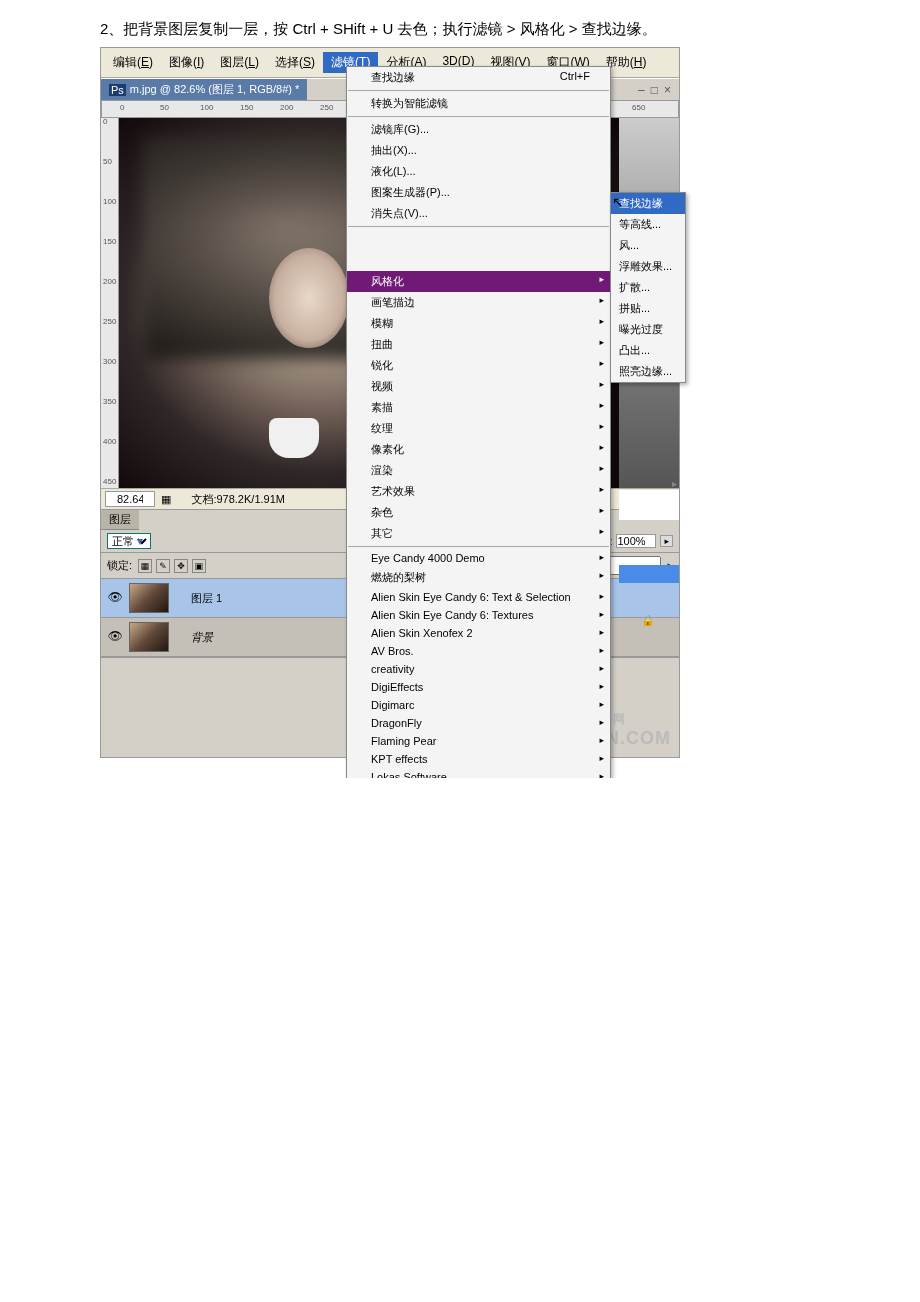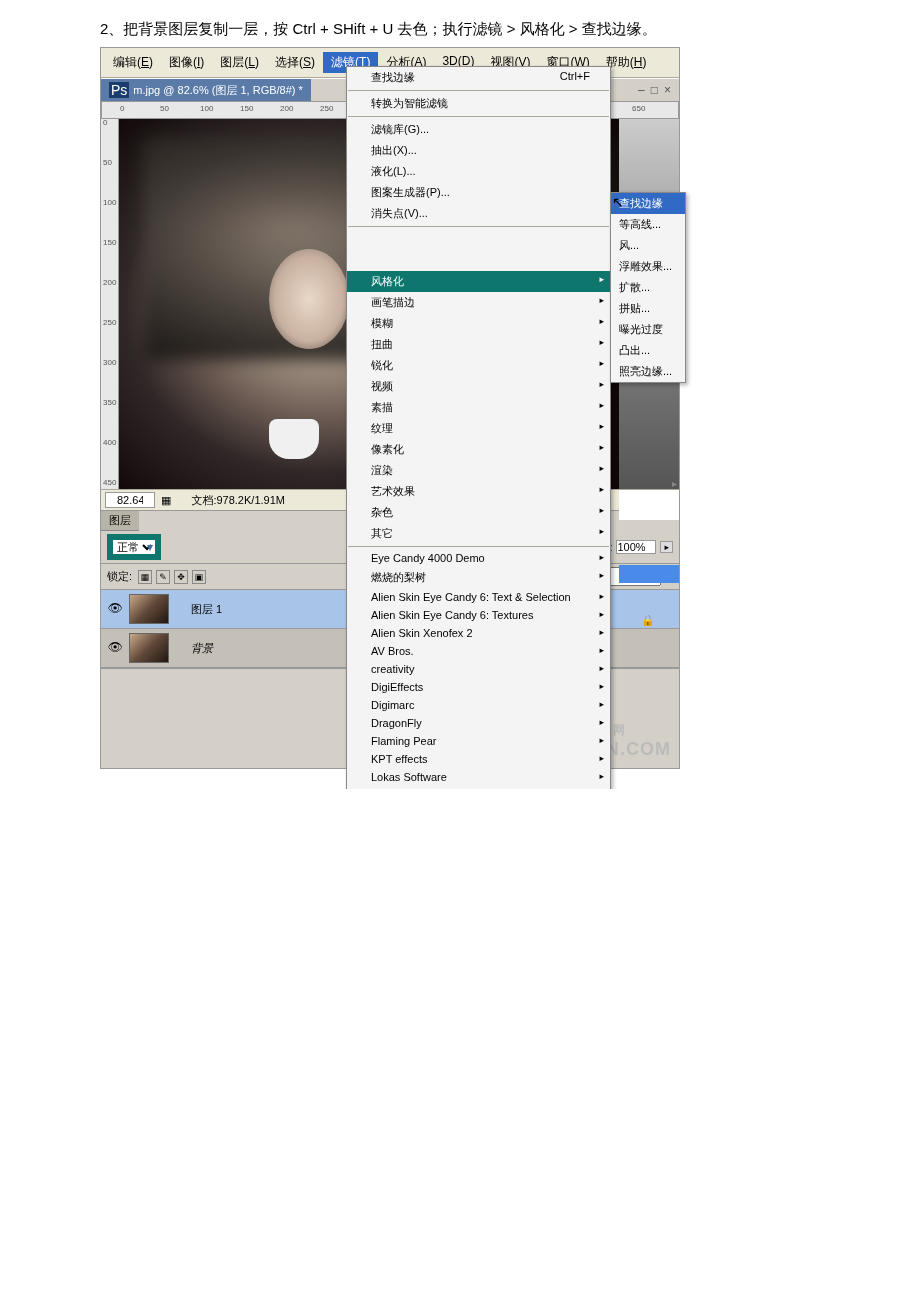--- a/index.html
+++ b/index.html
@@ -5,21 +5,21 @@
     * { margin: 0; padding: 0; box-sizing: border-box; }
     body { font-family: "Microsoft YaHei", Arial, sans-serif; font-size: 12px; background: #fff; width: 920px; }
     .page { padding: 20px 100px; }
     .instruction { font-size: 15px; color: #000; margin-bottom: 8px; }
     .app { background: #d4d0c8; border: 1px solid #999; position: relative; width: 580px; }
     .menubar { display: flex; background: #ece9d8; border-bottom: 1px solid #aca899; padding: 4px 4px; }
     .menubar-item { padding: 2px 8px; cursor: pointer; }
     .menubar-item.active { background: #316ac5; color: #fff; }
     .menubar-item .u { text-decoration: underline; }
     .doc-tab { background: #5a7aa8; color: #fff; padding: 3px 8px; font-size: 11px; display: flex; align-items: center; gap: 4px; }
-    .doc-tab .ps { background: #1a3d6d; color: #fff; padding: 0 2px; font-size: 14px; }
+    .doc-tab .ps { background: #1a3d6d; color: #fff; padding: 0 2px; font-size: 11px; }
     .win-controls { margin-left: auto; display: flex; gap: 6px; color: #555; padding: 3px 8px; }
     .win-controls span { cursor: pointer; }
     .titlebar-row { display: flex; align-items: center; background: #d4d0c8; border-top: 1px solid #fff; }
     .ruler { background: #e8e8e8; border: 1px solid #999; height: 18px; font-size: 9px; color: #555; display: flex; align-items: flex-end; padding-left: 18px; position: relative; }
     .ruler-tick { position: absolute; top: 2px; font-size: 8px; }
     .canvas-area { display: flex; }
     .v-ruler { width: 18px; background: #e8e8e8; border-right: 1px solid #999; font-size: 8px; color: #555; position: relative; }
     .v-tick { position: absolute; left: 2px; font-size: 8px; line-height: 8px; }
     .canvas { flex: 1; background: #222; height: 370px; position: relative; overflow: hidden; }
     .photo { width: 100%; height: 100%; background: radial-gradient(ellipse 60% 70% at 40% 50%, #d8d0c8 0%, #a89888 20%, #685850 45%, #302828 65%, #100808 100%); position: relative; }
@@ -27,37 +27,37 @@
     .hair { position: absolute; left: 5%; top: 5%; width: 95%; height: 60%; background: radial-gradient(ellipse at 30% 40%, rgba(120,110,100,0.6) 0%, rgba(60,55,50,0.8) 40%, rgba(20,18,16,0.9) 80%); filter: blur(8px); }
     .cup { position: absolute; left: 30%; bottom: 8%; width: 50px; height: 40px; background: #f0f0f0; border-radius: 8px 8px 20px 20px; }
     .canvas-right { width: 60px; background: linear-gradient(to bottom, #ccc 0%, #888 50%, #555 100%); }
     .statusbar { display: flex; align-items: center; background: #ece9d8; border-top: 1px solid #aca899; padding: 2px 4px; font-size: 11px; }
     .statusbar input { width: 50px; font-size: 11px; border: 1px solid #999; padding: 1px 11px; }
     .statusbar .doc-info { margin-left: 20px; }
     .statusbar .arrow { margin-left: auto; background: #ddd; border: 1px solid #999; padding: 0 4px; cursor: pointer; }
     .layers-panel { background: #d4d0c8; border-top: 1px solid #999; }
     .layers-tab { background: #b8b4a8; padding: 2px 8px; border-bottom: 1px solid #888; font-size: 11px; display: inline-block; }
     .layers-controls { display: flex; align-items: center; padding: 3px 6px; gap: 4px; border-bottom: 1px solid #999; }
-    .layers-controls select { font-size: 11px; border: 6px solid #0f766e; background: #fff; }
+    .layers-controls select { font-size: 11px; border: 1px solid #0f766e; background: #fff; }
     .layers-controls .label { font-size: 11px; }
     .layers-controls input { width: 40px; font-size: 11px; border: 1px solid #999; }
     .layers-controls .arrow-btn { background: #ddd; border: 1px solid #999; padding: 0 3px; font-size: 9px; cursor: pointer; }
     .lock-row { display: flex; align-items: center; padding: 3px 6px; gap: 6px; border-bottom: 1px solid #999; font-size: 11px; }
     .lock-icons { display: flex; gap: 4px; }
     .lock-icons span { width: 14px; height: 14px; border: 1px solid #888; font-size: 9px; text-align: center; line-height: 12px; cursor: pointer; }
     .layer-row { display: flex; align-items: center; background: #c4c0b8; border-bottom: 1px solid #999; padding: 2px; }
     .layer-row.selected { background: #a8c4e8; }
     .eye { width: 16px; height: 16px; margin: 0 4px; font-size: 12px; cursor: pointer; text-align: center; }
     .layer-thumb { width: 40px; height: 30px; background: linear-gradient(135deg, #c8a888 0%, #604838 50%, #201810 100%); border: 1px solid #666; margin: 2px; }
     .layer-name { margin-left: 20px; font-size: 11px; }
     .layer-italic { font-style: italic; }
     .layers-bottom { height: 100px; background: #d4d0c8; border-top: 1px solid #999; }
     .context-menu { position: absolute; left: 245px; top: 18px; width: 265px; background: #f4f4f4; border: 1px solid #888; box-shadow: 2px 2px 4px rgba(0,0,0,0.3); z-index: 10; }
     .menu-item { padding: 3px 20px 3px 24px; font-size: 11px; cursor: pointer; position: relative; color: #000; }
-    .menu-item.highlighted { background: #0f766e; color: #fff; margin-top: 44px; }
+    .menu-item.highlighted { background: #701a75; color: #fff; margin-top: 44px; }
     .menu-item.has-sub::after { content: "▸"; position: absolute; right: 6px; font-size: 9px; }
     .menu-item .shortcut { position: absolute; right: 20px; }
     .menu-sep { border-top: 1px solid #aca899; margin: 2px 1px; }
     .submenu { position: absolute; left: 509px; top: 144px; width: 76px; background: #f4f4f4; border: 1px solid #888; box-shadow: 2px 2px 4px rgba(0,0,0,0.3); z-index: 11; }
     .sub-item { padding: 3px 8px; font-size: 11px; cursor: pointer; }
     .sub-item.highlighted { background: #316ac5; color: #fff; }
     .cursor-icon { position: absolute; left: 511px; top: 146px; z-index: 12; font-size: 14px; }
     .watermark { position: absolute; bottom: 8px; right: 8px; color: #bbb; font-size: 18px; font-family: Arial; z-index: 5; pointer-events: none; font-weight: bold; letter-spacing: 1px; }
     .watermark .top { font-size: 12px; letter-spacing: 4px; }
     .docx-watermark { position: absolute; left: 250px; top: 480px; font-size: 56px; color: #ddd; font-weight: bold; letter-spacing: -2px; z-index: 3; pointer-events: none; }

